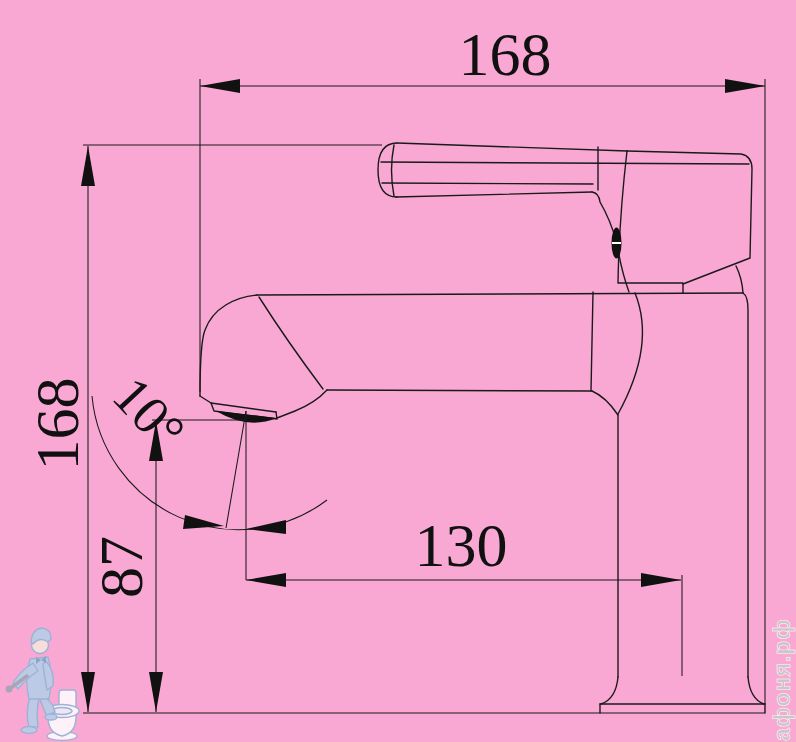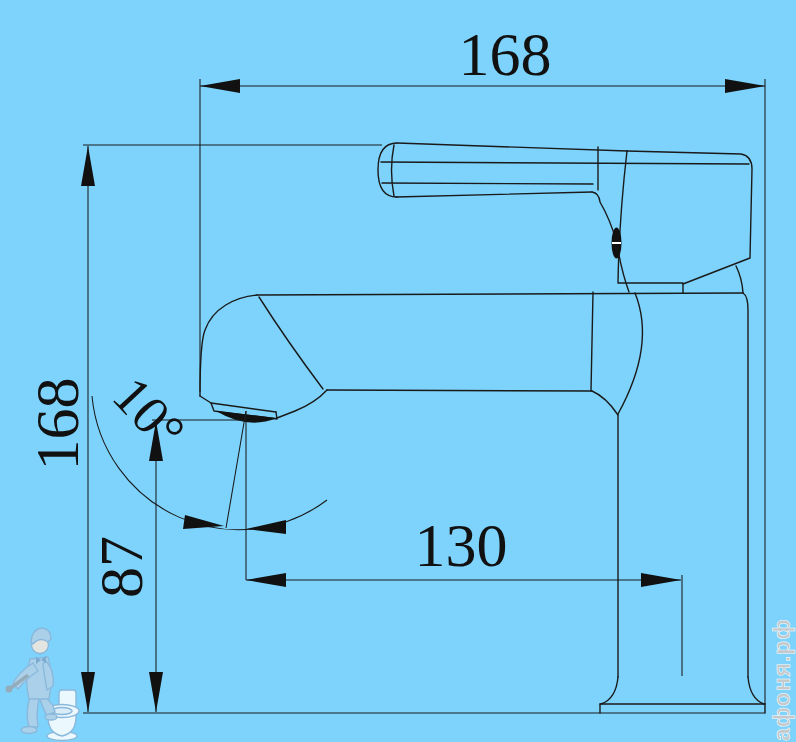--- a/index.html
+++ b/index.html
@@ -1,19 +1,19 @@
 <!DOCTYPE html>
 <html><head>
 <meta charset="utf-8">
 <style>
   html,body{margin:0;padding:0;background:#ffffff;}
   .stage{
     position:relative;
     width:796px;height:742px;
-    background:#7dd3fc;
+    background:#f9a8d4;
     overflow:hidden;
     font-family:"Liberation Serif", serif;
   }
   .stage svg{position:absolute;left:0;top:0;}
   .outline{stroke:#1a1a1a;stroke-width:1.4;fill:none;stroke-linejoin:round;stroke-linecap:round;}
   .thin{stroke:#1a1a1a;stroke-width:1.05;fill:none;stroke-linecap:butt;}
   .arrow{fill:#111111;stroke:none;}
   .dimtext{fill:#111111;font-family:"Liberation Serif", serif;}
   .wm-blue{stroke:#8db4d6;stroke-width:1.4;stroke-linejoin:round;}
   .wm-text{fill:#c9c9c9;stroke:#ffffff;stroke-width:0.5;font-weight:bold;letter-spacing:1px;opacity:0.95;}

